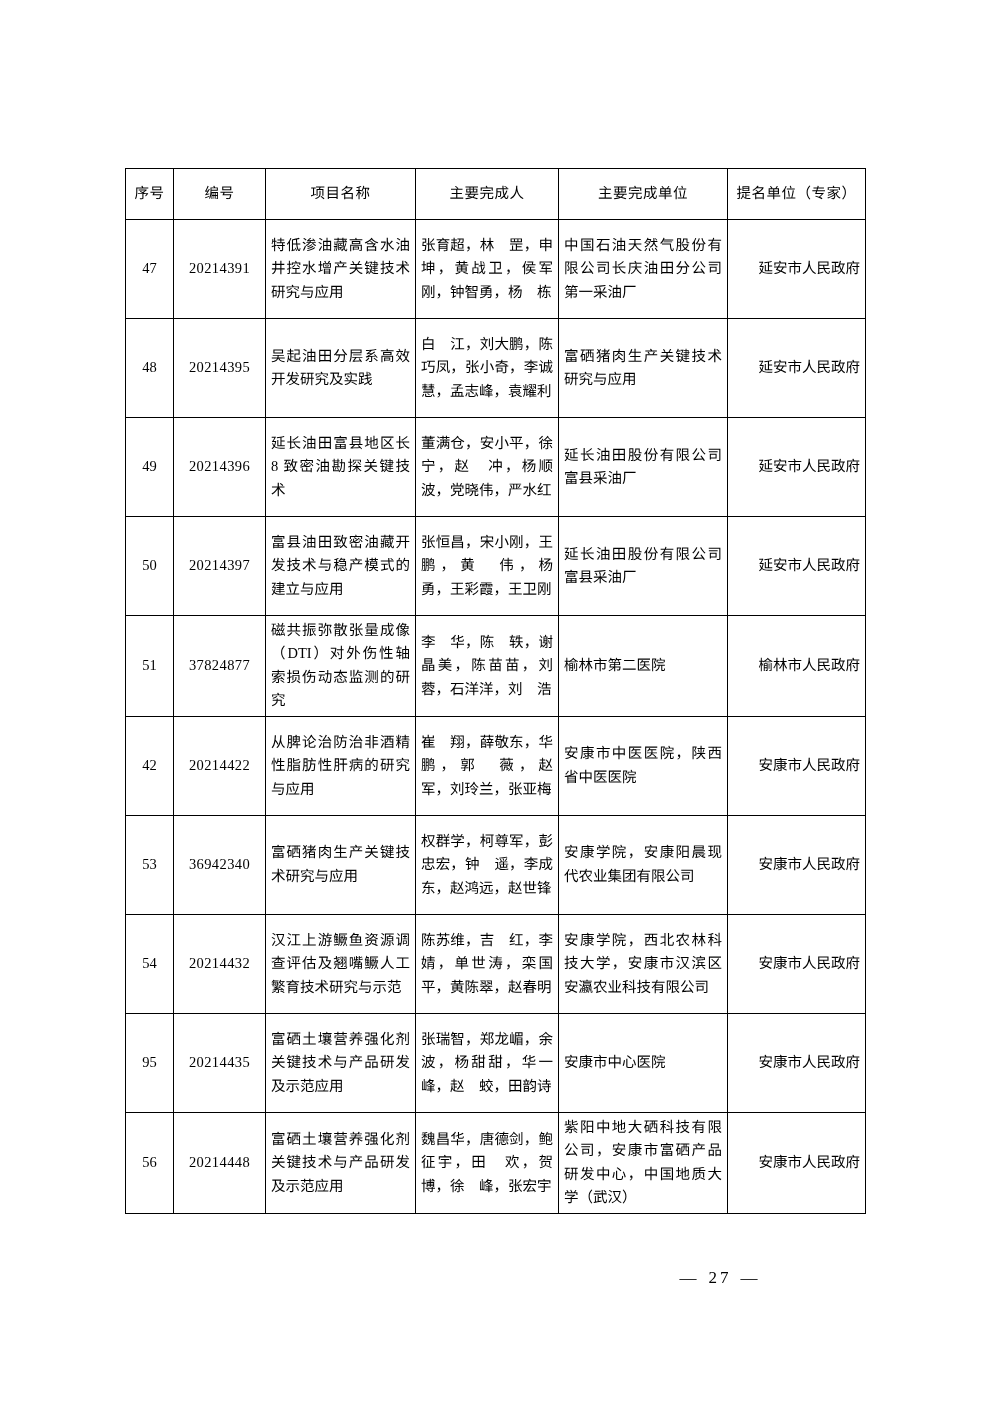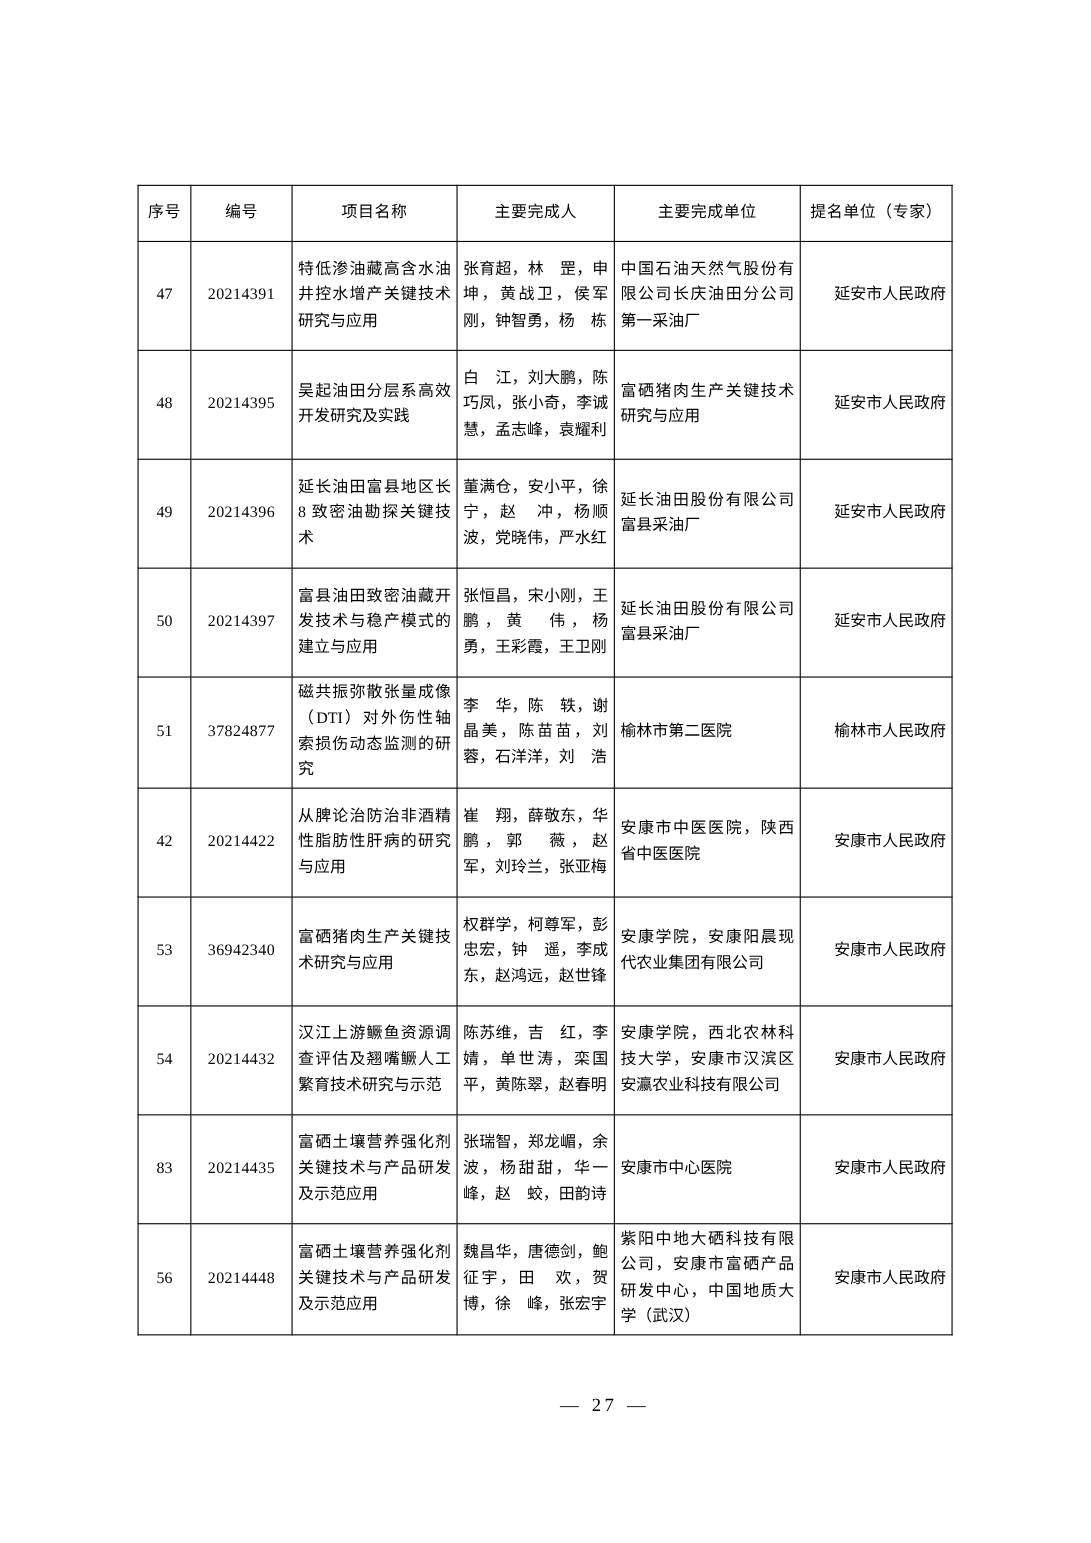--- a/index.html
+++ b/index.html
@@ -77,20 +77,21 @@
     text-align: right;
   }
   tbody tr {
     height: 99px;
   }
   .footer {
     position: absolute;
     left: 0;
     top: 1268px;
     width: 940px;
+    text-align: center;
     font-size: 17px;
     letter-spacing: 3px;
   }
   .footer .pg-inner {
     display: inline-block;
     margin-left: 500px;
   }
   .dash {
     display: inline-block;
     padding: 0 9px;
@@ -180,21 +181,21 @@
         </tr>
         <tr>
           <td class="cell-seq">54</td>
           <td class="cell-code">20214432</td>
           <td class="cell-name">汉江上游鳜鱼资源调查评估及翘嘴鳜人工繁育技术研究与示范</td>
           <td class="cell-ppl">陈苏维，吉　红，李　婧，单世涛，栾国平，黄陈翠，赵春明</td>
           <td class="cell-org">安康学院，西北农林科技大学，安康市汉滨区安瀛农业科技有限公司</td>
           <td class="cell-nom">安康市人民政府</td>
         </tr>
         <tr>
-          <td class="cell-seq">83</td>
+          <td class="cell-seq">95</td>
           <td class="cell-code">20214435</td>
           <td class="cell-name">富硒土壤营养强化剂关键技术与产品研发及示范应用</td>
           <td class="cell-ppl">张瑞智，郑龙嵋，余　波，杨甜甜，华一峰，赵　蛟，田韵诗</td>
           <td class="cell-org">安康市中心医院</td>
           <td class="cell-nom">安康市人民政府</td>
         </tr>
         <tr>
           <td class="cell-seq">56</td>
           <td class="cell-code">20214448</td>
           <td class="cell-name">富硒土壤营养强化剂关键技术与产品研发及示范应用</td>

